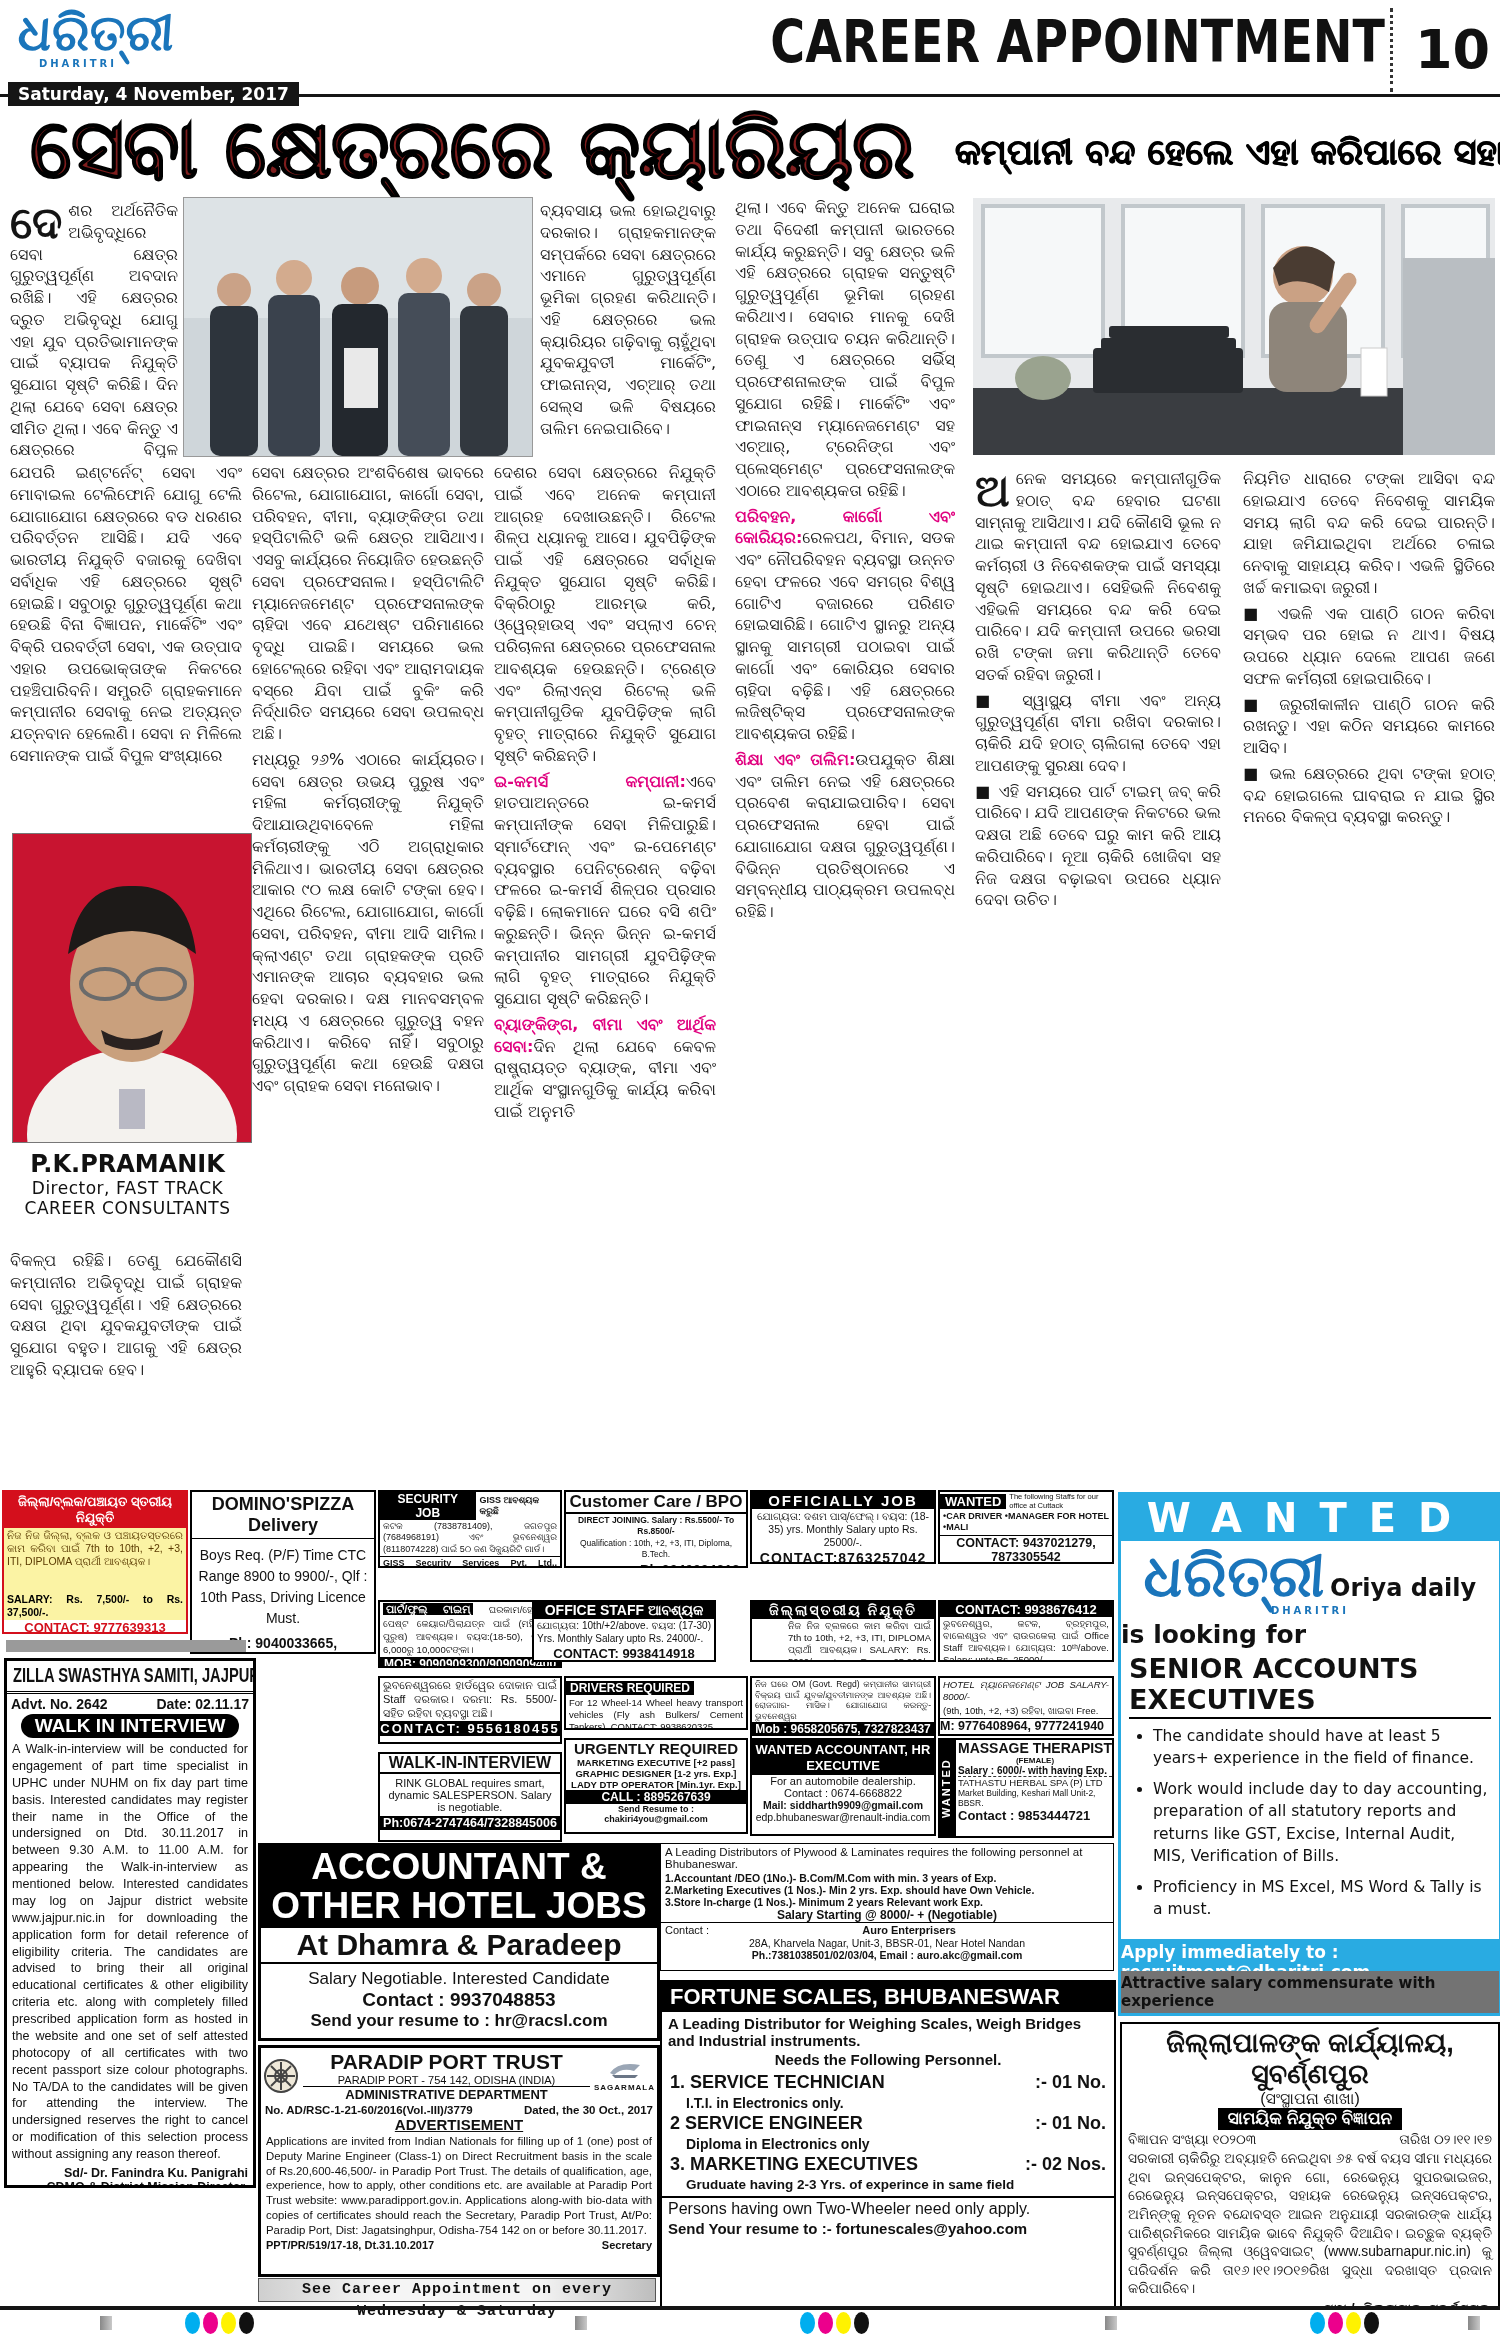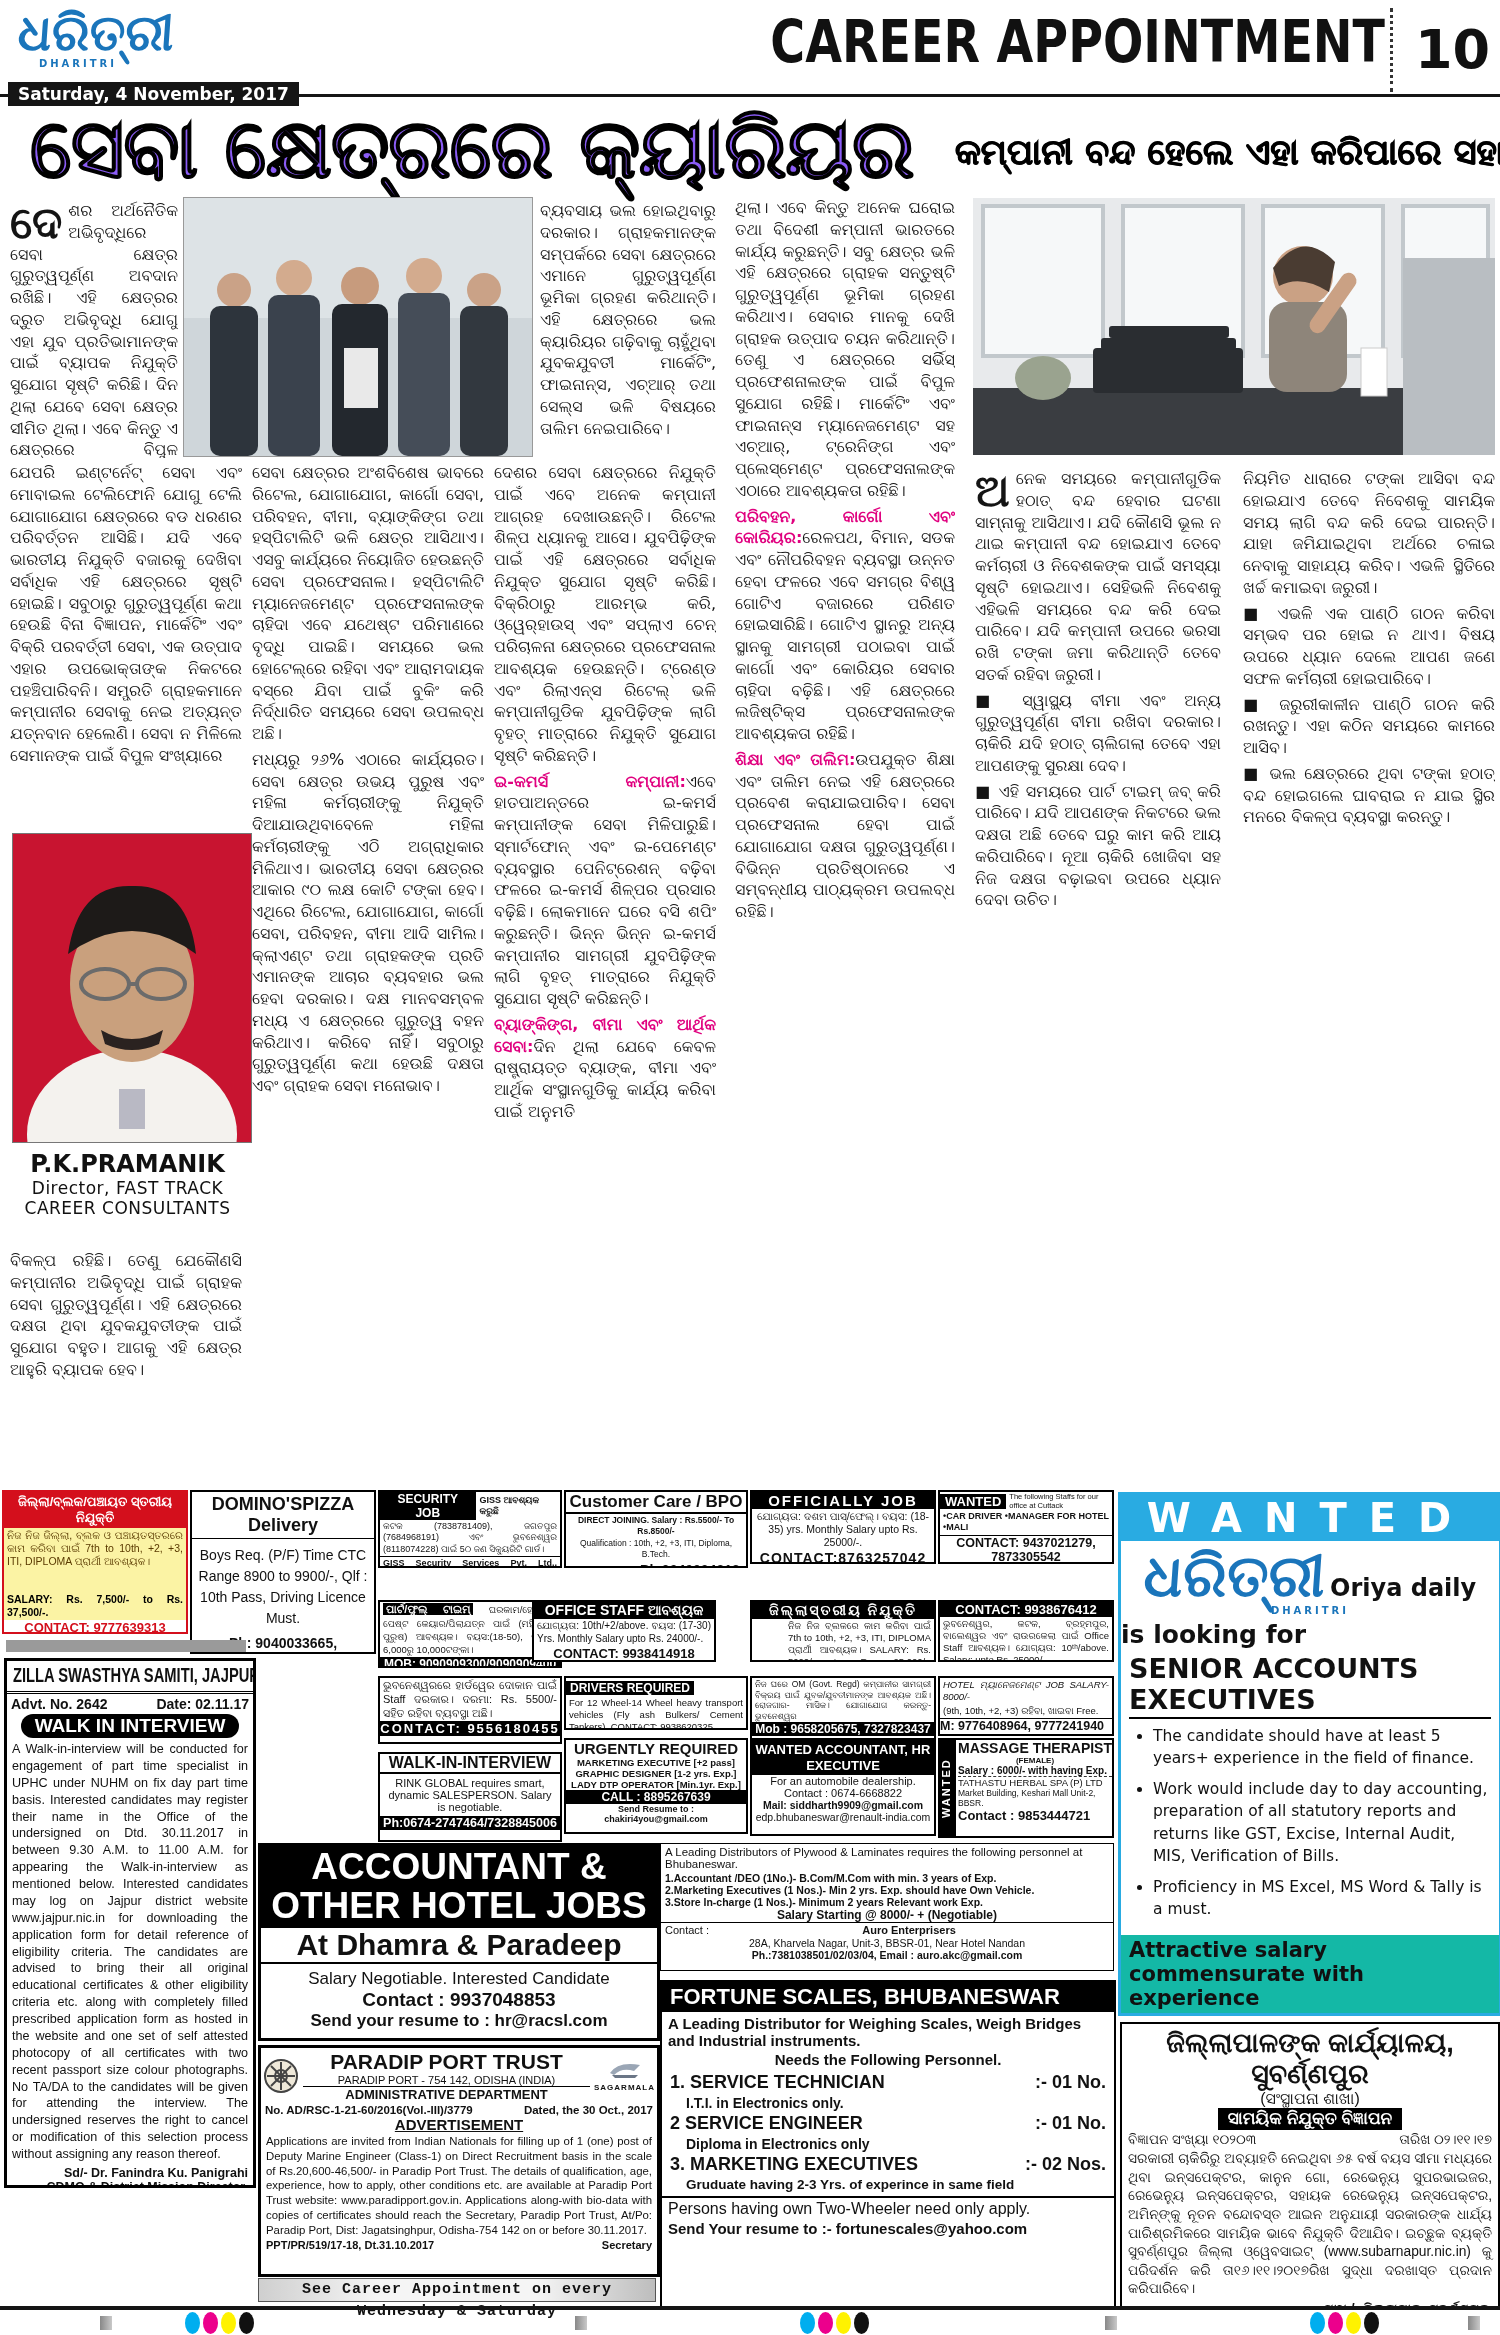--- a/index.html
+++ b/index.html
@@ -8,21 +8,21 @@
   .abs{position:absolute;}
   
   .logo-odia{font-size:50px;font-weight:bold;color:#1a75bb;transform:skewX(-4deg);line-height:1;}
   .logo-sub{font-size:10px;font-weight:bold;color:#1a75bb;letter-spacing:3px;text-align:center;}
   .datebar{background:#151515;color:#fff;font-size:17px;font-weight:bold;padding:2px 10px;white-space:nowrap;}
   .career{font-size:50px;font-weight:bold;letter-spacing:0px;transform:scale(.95,1.18);transform-origin:right bottom;white-space:nowrap;}
   .pageno{font-size:54px;font-weight:bold;}
   .hrule{background:#151515;}
   .dotted-v{border-left:3px dotted #333;}
   
-  .mainhead{font-size:82px;font-weight:bold;color:#8b5cf6;letter-spacing:-1px;line-height:1;white-space:nowrap;-webkit-text-stroke:1.5px #000;}
+  .mainhead{font-size:82px;font-weight:bold;color:#7f1d1d;letter-spacing:-1px;line-height:1;white-space:nowrap;-webkit-text-stroke:1.5px #000;}
   .subhead-top{font-size:35px;font-weight:bold;color:#000;line-height:1.15;white-space:nowrap;-webkit-text-stroke:.8px #000;}
   
   .col{position:absolute;text-align:justify;font-size:16px;line-height:1.36;color:#141414;overflow:hidden;}
   .col p{margin:0 0 4px 0;}
   .dc{float:left;font-size:44px;line-height:.9;font-weight:bold;margin:3px 6px 0 0;}
   .rh{color:#e0007f;font-weight:bold;}
   .photo{position:absolute;overflow:hidden;}
   .cap-name{font-size:24px;font-weight:bold;text-align:center;}
   .cap-line{font-size:17px;text-align:center;letter-spacing:.5px;}
   
@@ -406,21 +406,21 @@
     <div class="ctr b" style="font-size:27px;border-bottom:2px solid #000;display:block;margin:4px 8px;padding-bottom:2px;">SENIOR ACCOUNTS EXECUTIVES</div>
     <ul style="font-size:15.5px;line-height:1.45;margin:6px 10px;padding-left:22px;">
       <li>The candidate should have at least 5 years+ experience in the field of finance.</li>
       <li style="margin-top:8px;">Work would include day to day accounting, preparation of all statutory reports and returns like GST, Excise, Internal Audit, MIS, Verification of Bills.</li>
       <li style="margin-top:8px;">Proficiency in MS Excel, MS Word &amp; Tally is a must.</li>
     </ul>
     <div class="cyan ctr b" style="color:#fff;font-size:17px;padding:3px 0;position:absolute;left:0;right:0;bottom:28px;">
       <div>Apply immediately to :</div>
       <div>recruitment@dharitri.com</div>
     </div>
-    <div class="ctr b" style="background:#14b8a6;font-size:21px;position:absolute;left:0;right:0;bottom:0;padding:3px 8px;">Attractive salary commensurate with experience</div>
+    <div class="ctr b" style="background:#737373;font-size:15px;position:absolute;left:0;right:0;bottom:0;padding:3px 0;">Attractive salary commensurate with experience</div>
   </div>
 
   <div class="ad" style="left:1120px;top:2022px;width:376px;height:284px;border-width:2px;">
     <div class="ctr b" style="font-size:27px;padding-top:4px;">ଜିଲ୍ଲାପାଳଙ୍କ କାର୍ଯ୍ୟାଳୟ, ସୁବର୍ଣ୍ଣପୁର</div>
     <div class="ctr" style="font-size:16px;">(ସଂସ୍ଥାପନା ଶାଖା)</div>
     <div class="ctr"><span class="bar" style="display:inline-block;font-size:17px;padding:1px 10px;">ସାମୟିକ ନିଯୁକ୍ତ ବିଜ୍ଞାପନ</span></div>
     <div style="display:flex;justify-content:space-between;font-size:13.5px;padding:2px 6px;">
       <span>ବିଜ୍ଞାପନ ସଂଖ୍ୟା ୧୦୨୦୩</span>
       <span>ତାରିଖ ୦୨।୧୧।୧୭</span>
     </div>

